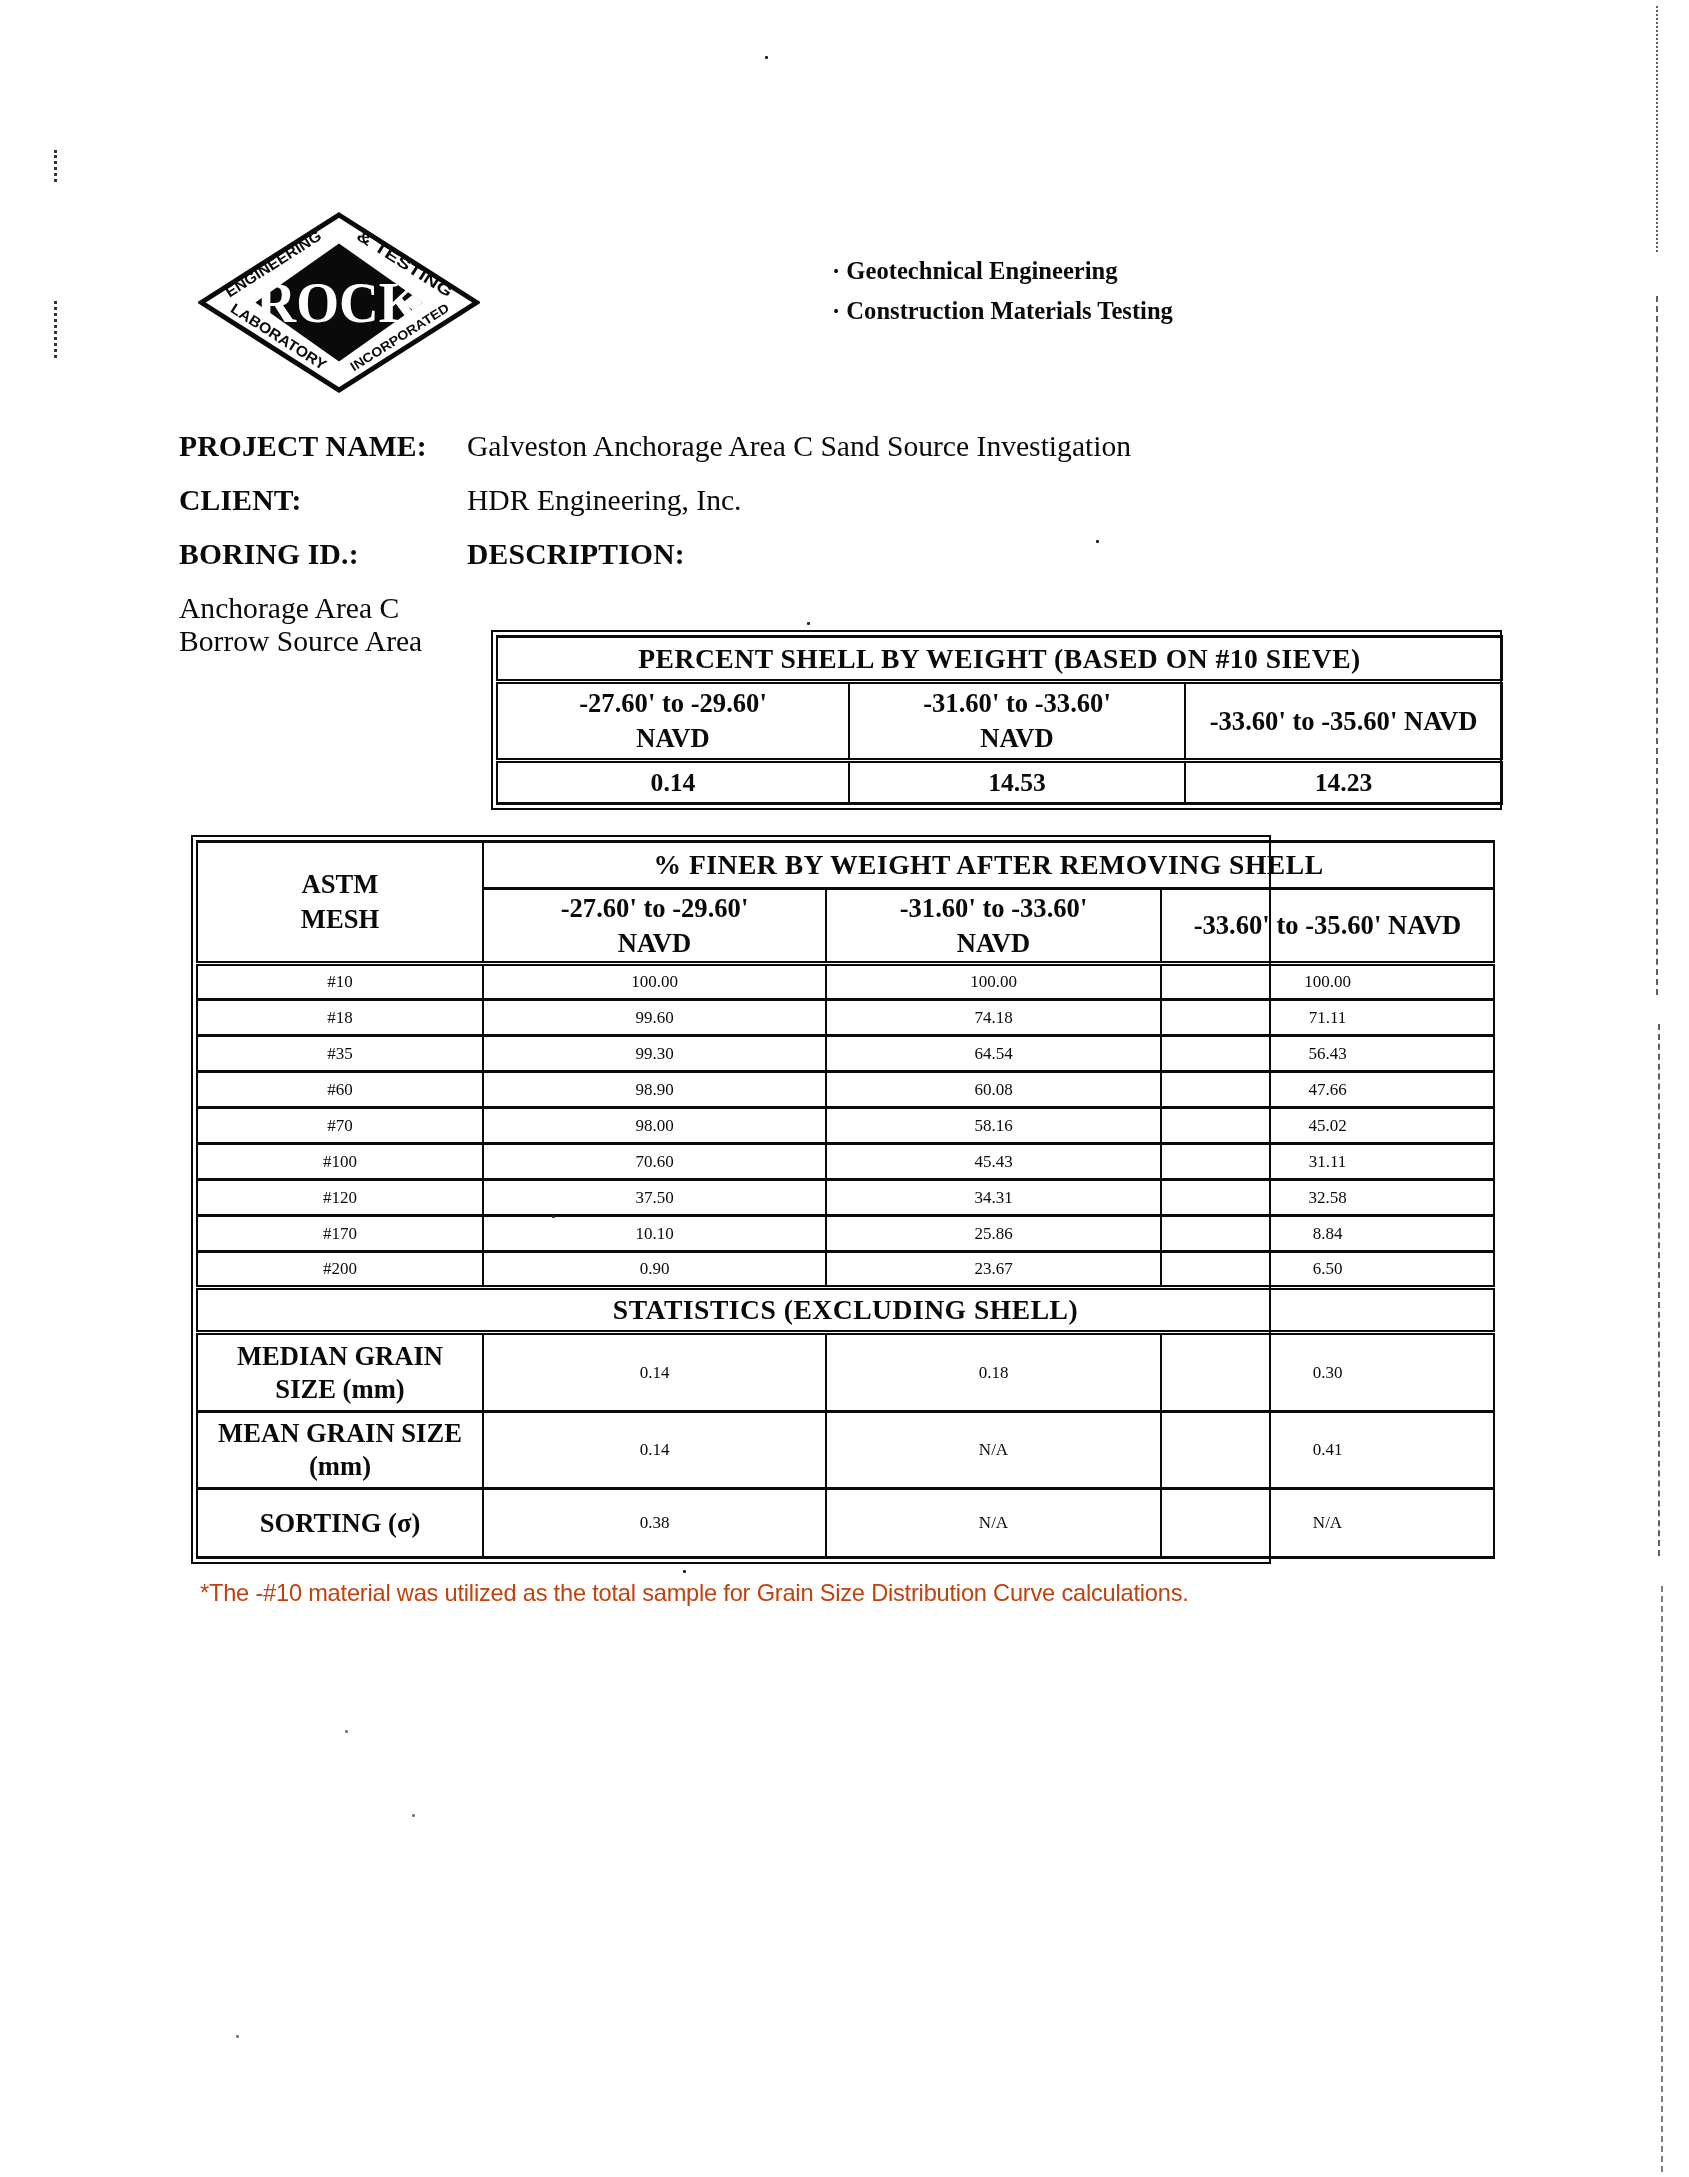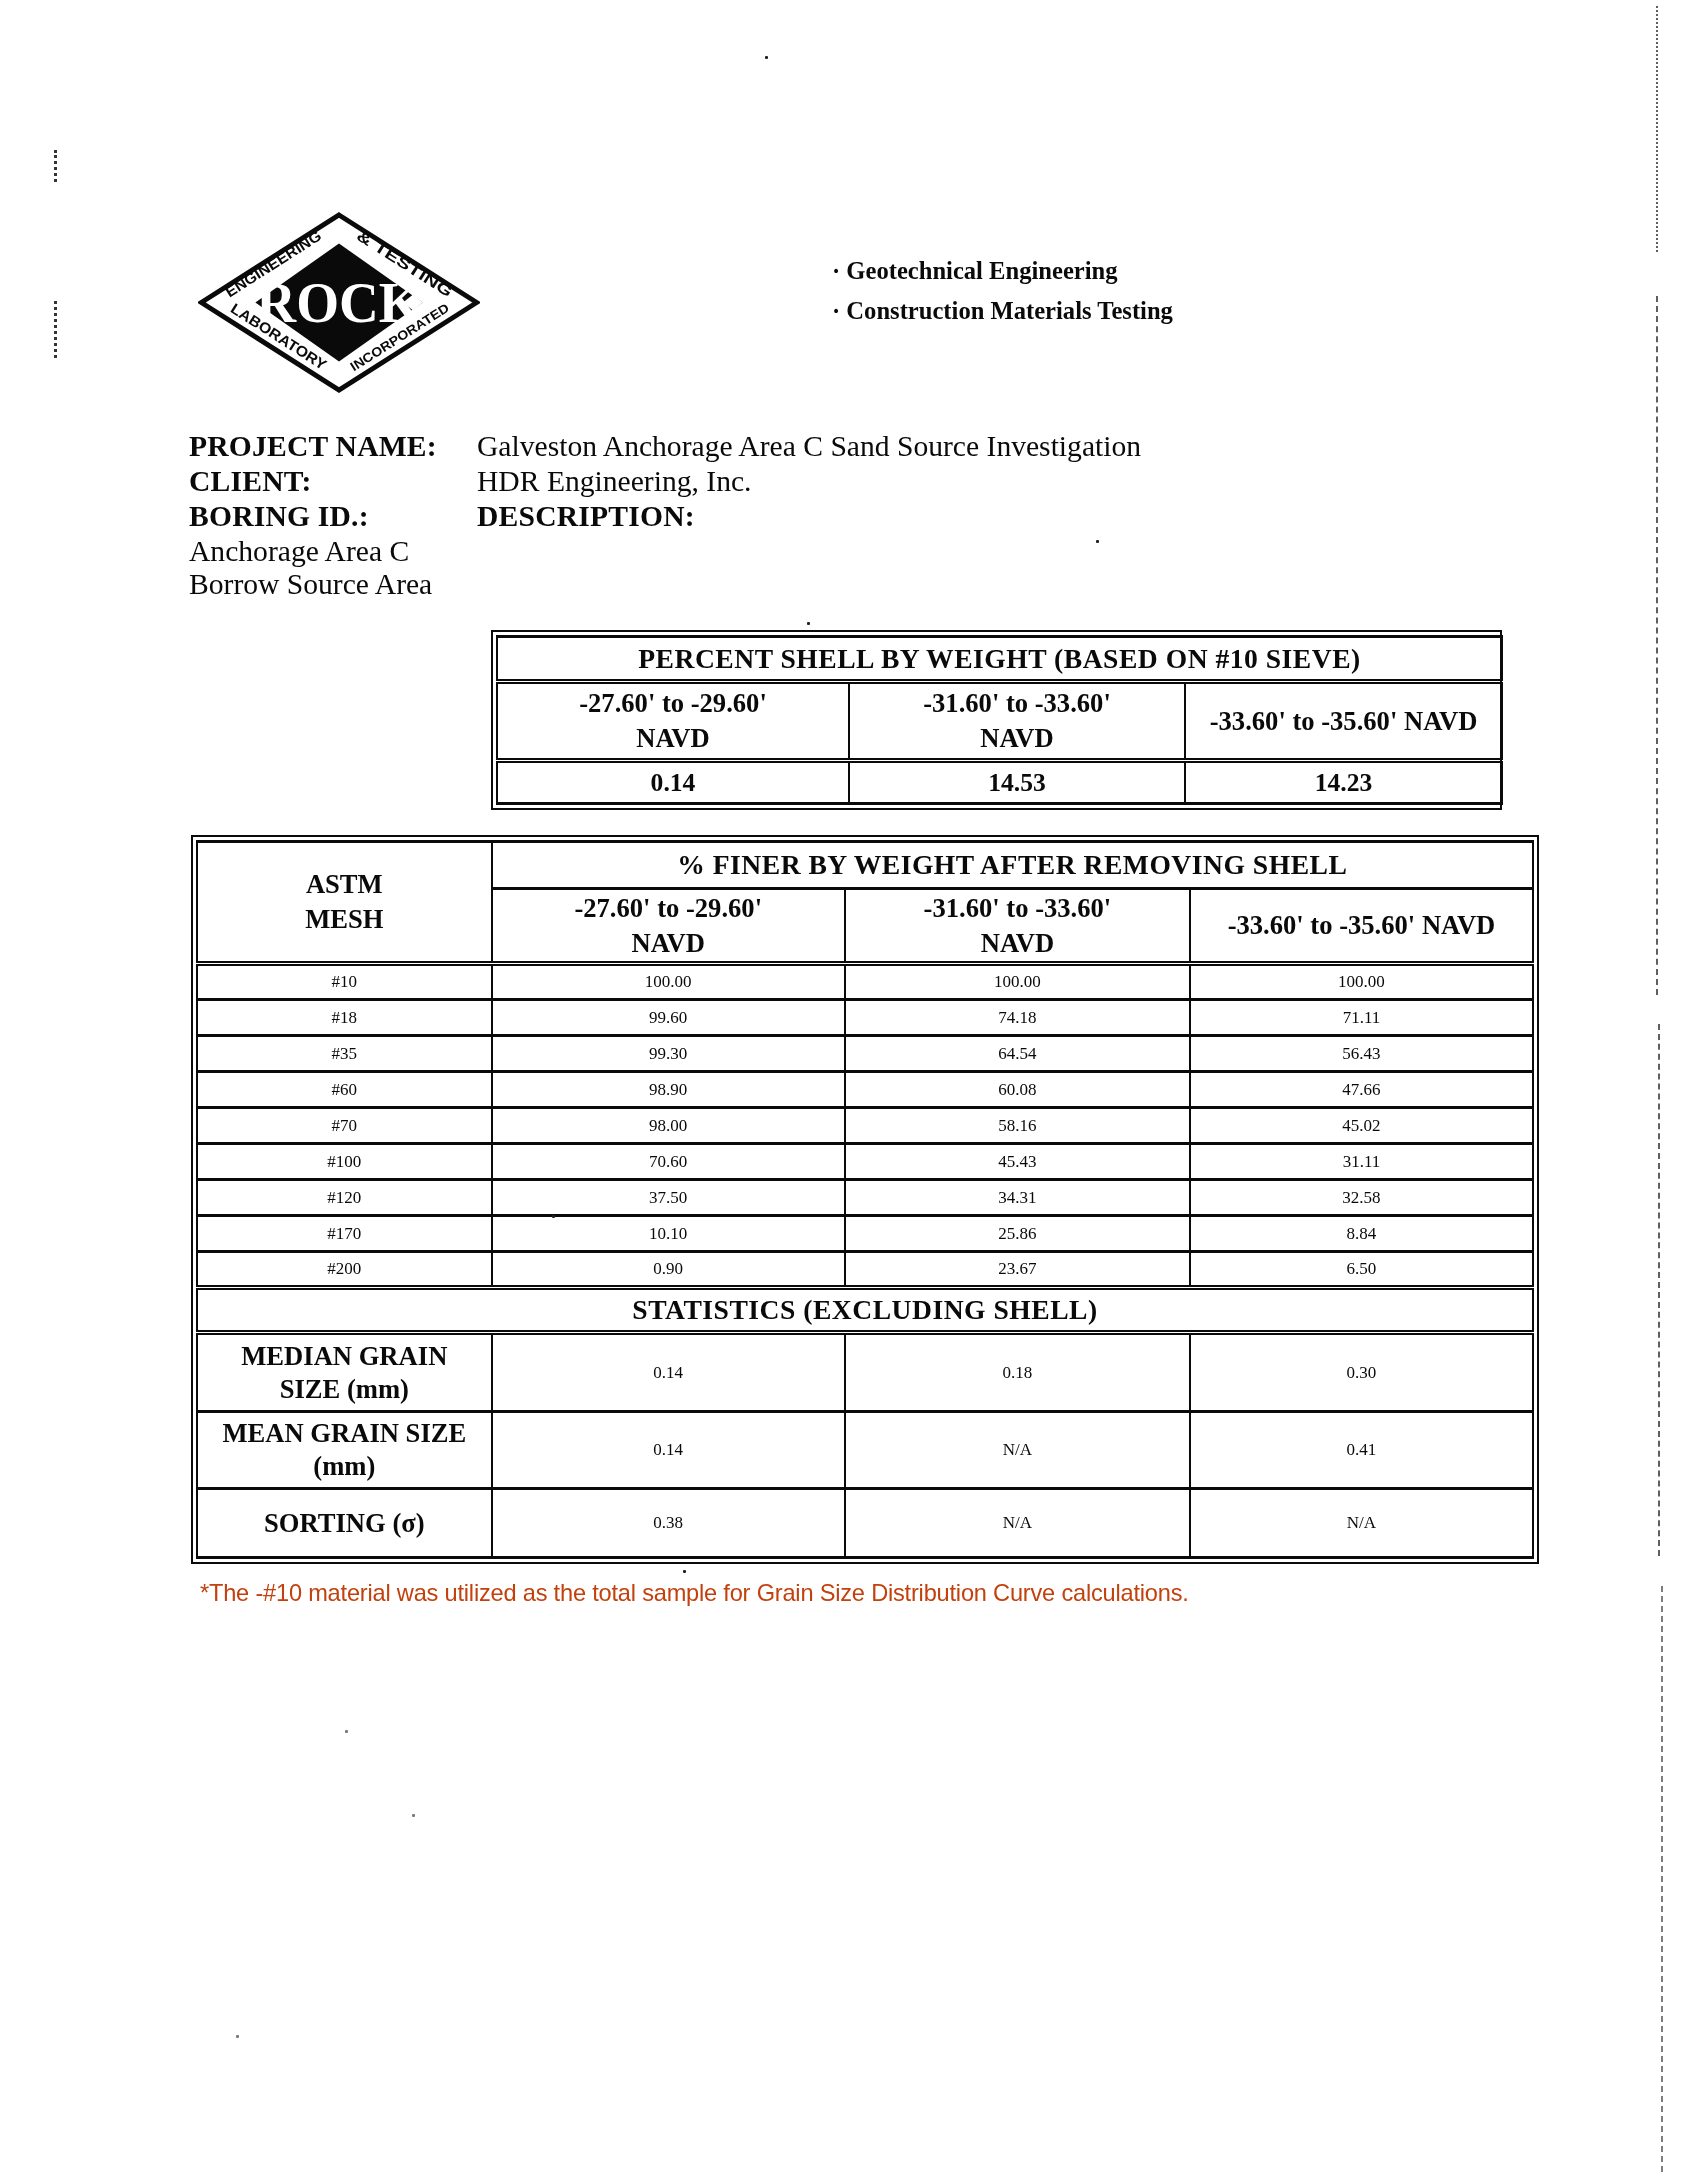--- a/index.html
+++ b/index.html
@@ -6,39 +6,39 @@
   .page {
     position:relative; width:1689px; height:2177px; background:#ffffff;
     font-family:"Liberation Serif", serif; color:#0a0a0a; overflow:hidden;
   }
   .abs { position:absolute; }
 
   
   .services { left:832px; top:251px; font-weight:bold; font-size:24.6px; line-height:40px; }
 
   
-  .project { left:189px; top:430px; display:grid; grid-template-columns:288px auto; row-gap:2px; font-size:29.6px; }
+  .project { left:179px; top:430px; display:grid; grid-template-columns:288px auto; row-gap:21px; font-size:29.6px; }
   .project .lbl { font-weight:bold; letter-spacing:0.2px; }
 
   
   .scan-frame { border:2px solid #0a0a0a; padding:3px; background:#fff; box-sizing:border-box; }
   table.scan { border-collapse:collapse; border:2px solid #0a0a0a; table-layout:fixed; width:100%; }
   table.scan td, table.scan th { border-left:2px solid #0a0a0a; border-right:2px solid #0a0a0a;
     border-top:3px solid #0a0a0a; border-bottom:3px solid #0a0a0a;
     text-align:center; vertical-align:middle; padding:0 5.9px; box-sizing:border-box; }
   .dblb { border-bottom:5.9px double #0a0a0a !important; }
   .prewrap { white-space:pre-line; }
   .t-title { font-weight:bold; font-size:27.6px; letter-spacing:0.5px; }
   .t-head  { font-weight:bold; font-size:26.6px; line-height:35px; }
   .t-val   { font-size:17px;margin-left:21px; }
   .t-valb  { font-size:25.6px; font-weight:bold; }
   .t-stat-lbl { font-weight:bold; font-size:26.6px; line-height:33px; }
 
   .shell-tbl { left:491px; top:630px; width:1011px; }
-  .finer-tbl { left:191px; top:835px; width:1348px; }
+  .finer-tbl { left:191px; top:835px; width:1080px; }
 
   
   .footnote { left:200px; top:1580px; font-family:"Liberation Sans", sans-serif;
     font-size:23.6px; letter-spacing:-0.2px; color:#c2410c; }
 
   
   .vline { width:0; border-left:2px dashed #2a2a2a; opacity:0.75; }
   .speck { background:#222; border-radius:1px; }
 </style>
 </head>

